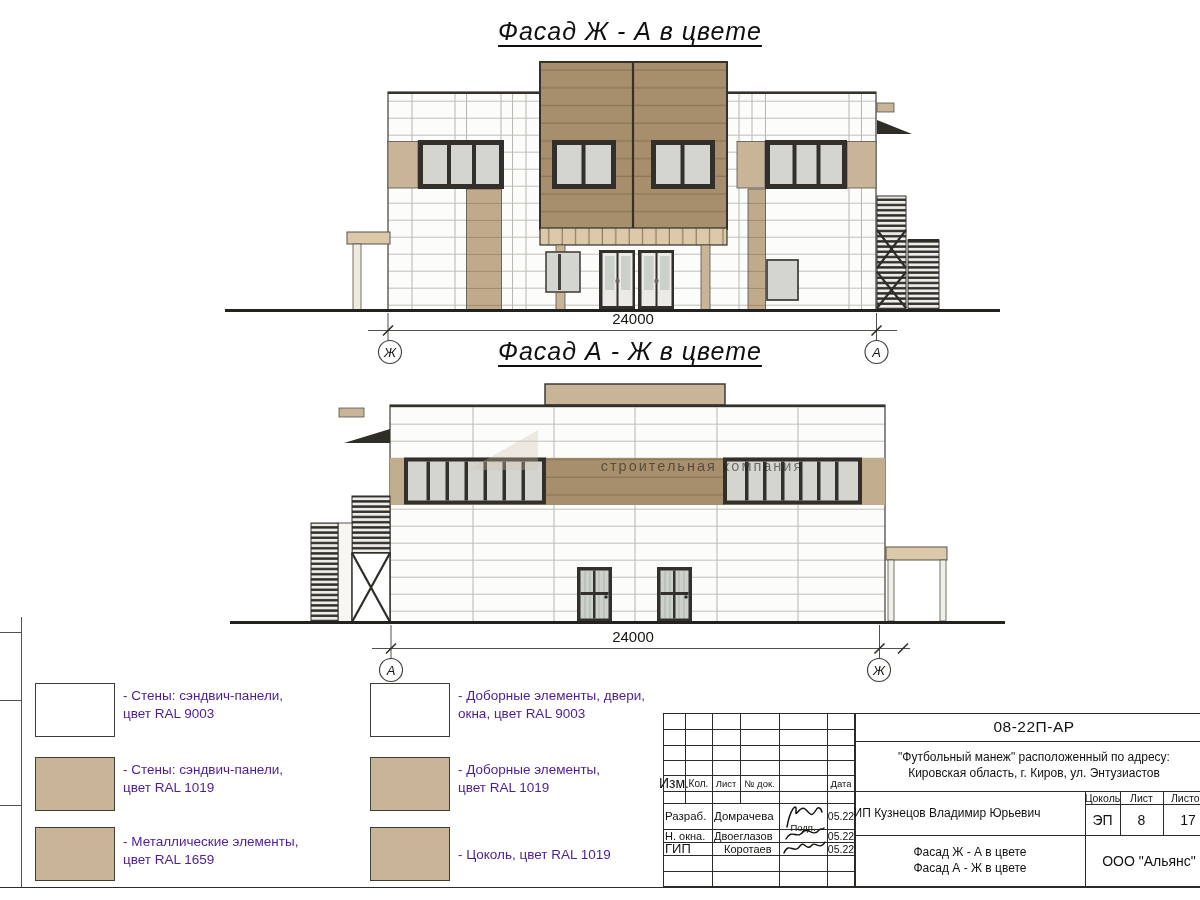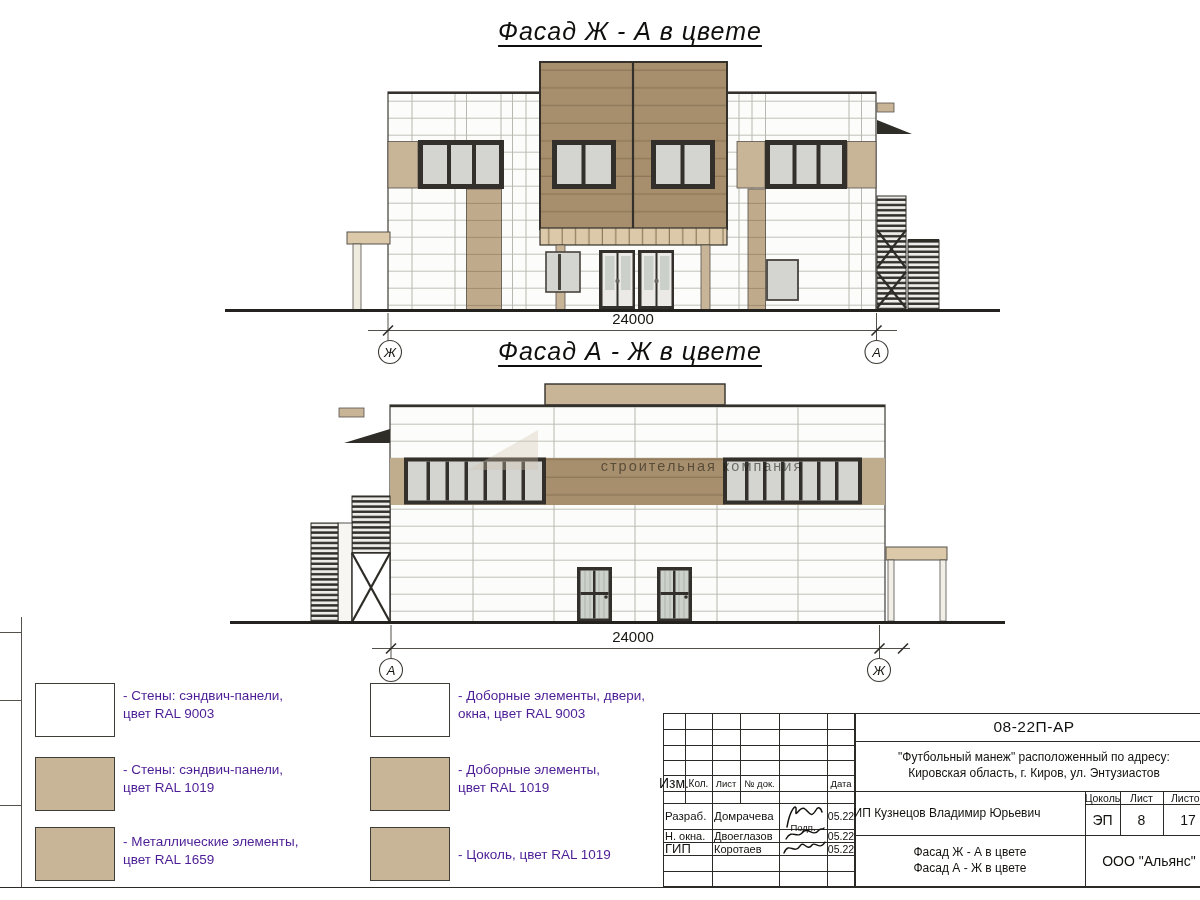--- a/index.html
+++ b/index.html
@@ -308,21 +308,21 @@
     <div class="tb-text" style="left:779px;top:775px;width:48px;height:16px;font-size:9.5px;margin-top:44px;">Подп.</div>
     <div class="tb-text" style="left:827px;top:775px;width:28px;height:16px;font-size:9.5px;">Дата</div>
 
     <div class="tb-text tb-left" style="left:665px;top:803px;width:47px;height:26px;font-size:11.5px;">Разраб.</div>
     <div class="tb-text tb-left" style="left:714px;top:803px;width:65px;height:26px;font-size:11.5px;">Домрачева</div>
     <div class="tb-text" style="left:827px;top:803px;width:28px;height:26px;font-size:10.5px;">05.22</div>
     <div class="tb-text tb-left" style="left:665px;top:829px;width:48px;height:13px;font-size:11px;">Н. окна.</div>
     <div class="tb-text tb-left" style="left:714px;top:829px;width:66px;height:13px;font-size:11px;">Двоеглазов</div>
     <div class="tb-text" style="left:827px;top:829px;width:28px;height:13px;font-size:10.5px;">05.22</div>
     <div class="tb-text tb-left" style="left:665px;top:842px;width:36px;height:13px;font-size:13px;">ГИП</div>
-    <div class="tb-text tb-left" style="left:714px;top:842px;width:66px;height:13px;font-size:11px;">Коротаев</div>
+    <div class="tb-text tb-left" style="left:714px;top:842px;width:66px;height:13px;font-size:11px;padding-left:10px;">Коротаев</div>
     <div class="tb-text" style="left:827px;top:842px;width:28px;height:13px;font-size:10.5px;">05.22</div>
 
     <svg class="abs" style="left:783px;top:799px;" width="42" height="34" viewBox="0 0 42 34">
       <path d="M4 28 C7 10 14 3 13 12 C12 20 17 6 22 10 C26 13 28 20 33 11 C35 7 38 9 39 13" fill="none" stroke="#14120f" stroke-width="1.5" stroke-linecap="round"></path>
     </svg>
     <svg class="abs" style="left:783px;top:824px;" width="42" height="20" viewBox="0 0 42 20">
       <path d="M3 15 C9 4 14 16 20 8 C25 2 30 14 36 6 C38 4 40 6 41 4" fill="none" stroke="#14120f" stroke-width="1.4" stroke-linecap="round"></path>
     </svg>
     <svg class="abs" style="left:781px;top:837px;" width="46" height="22" viewBox="0 0 46 22">
       <path d="M3 16 C8 4 13 18 19 9 C23 3 26 15 31 8 C34 4 39 14 44 5" fill="none" stroke="#14120f" stroke-width="1.4" stroke-linecap="round"></path>

